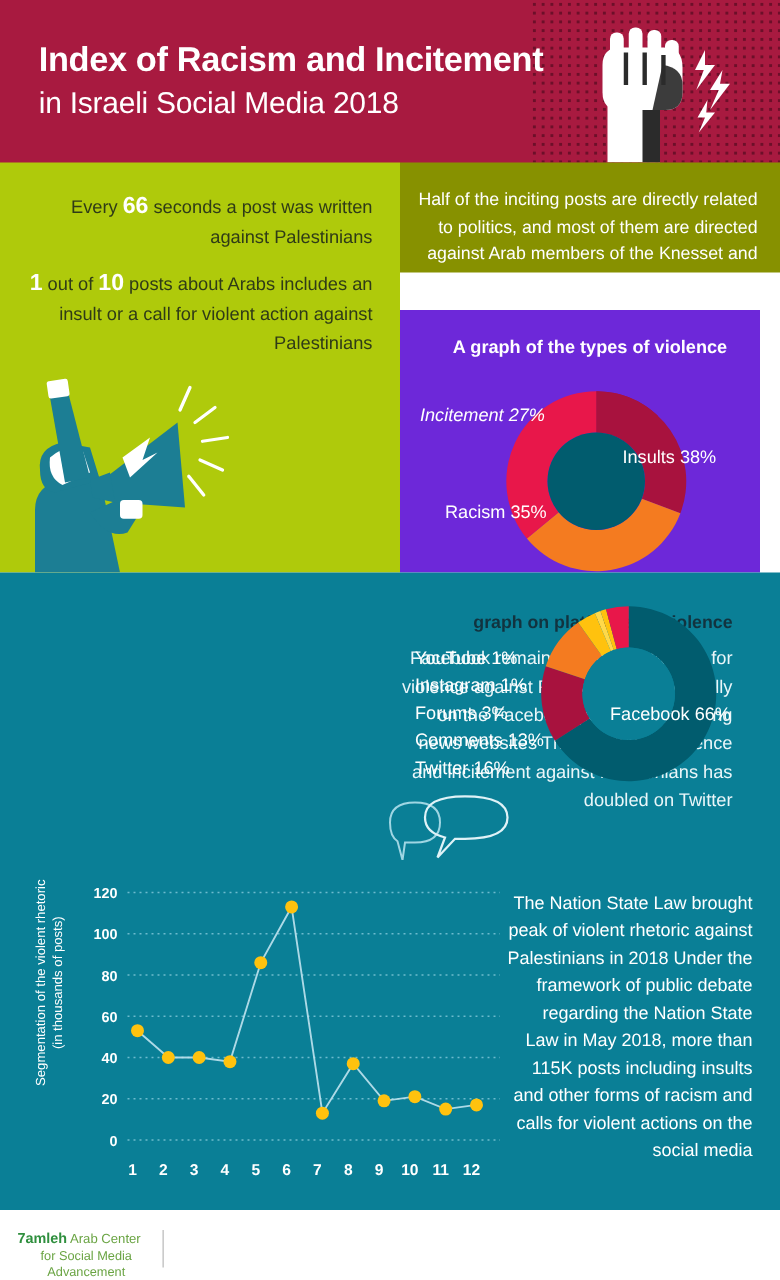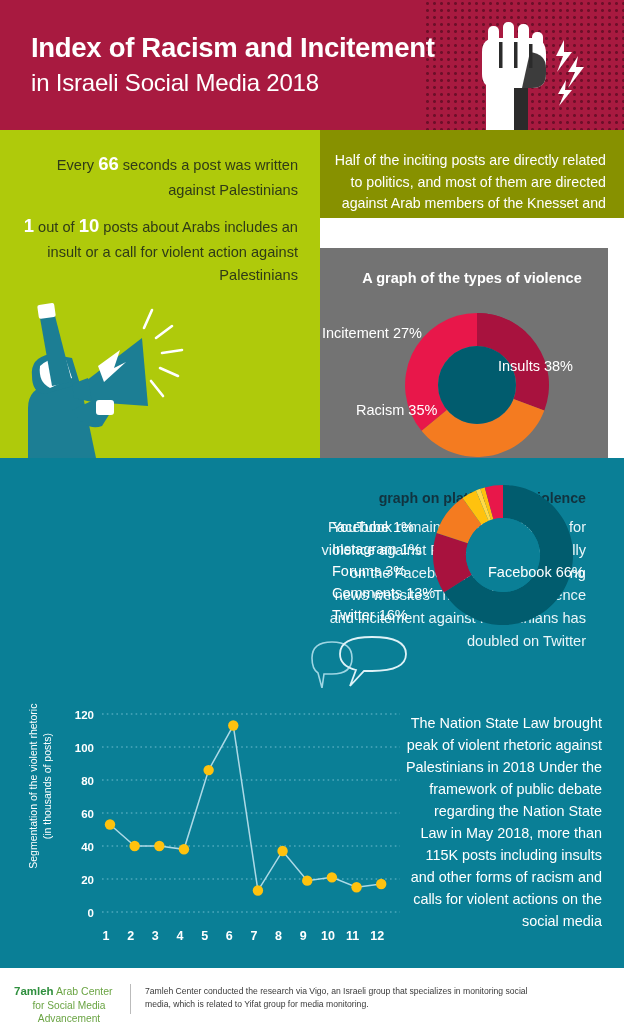--- a/index.html
+++ b/index.html
@@ -53,21 +53,21 @@
     background:#879100;
   }
   .olive-panel .txt{
     position:absolute; right:18px; top:20px; width:272px;
     text-align:right; color:#ffffff; font-size:14.2px; line-height:1.52;
   }
 
   
   .donut1-panel{
     position:absolute; left:320px; top:248px; width:288px; height:210px;
-    background:#737373; overflow:hidden;
+    background:#6d28d9; overflow:hidden;
   }
   .donut1-panel .title{
     position:absolute; left:0; top:22px; width:304px; text-align:center;
     color:#ffffff; font-size:14.5px; font-weight:bold;
   }
   .donut1-wrap{ position:absolute; left:77px; top:55px; width:160px; height:165px; }
   .lbl{ position:absolute; color:#ffffff; font-size:14.5px; white-space:nowrap; }
 
   
   .plat-section{
@@ -204,21 +204,21 @@
         <path d="M 0 -72 A 72 72 0 0 1 67.3 25.6 L 36.5 13.9 A 39 39 0 0 0 0 -39 Z" fill="#A8123E"></path>
 
         <path d="M 67.3 25.6 A 72 72 0 0 1 -55.5 45.8 L -30.1 24.8 A 39 39 0 0 0 36.5 13.9 Z" fill="#F47B20"></path>
 
         <path d="M -55.5 45.8 A 72 72 0 0 1 0 -72 L 0 -39 A 39 39 0 0 0 -30.1 24.8 Z" fill="#E8174A"></path>
         <circle cx="0" cy="0" r="39" fill="#015C6E"></circle>
       </g>
     </svg>
   </div>
   <div class="lbl" style="left:178px; top:110px;">Insults 38%</div>
-  <div class="lbl" style="left:2px; top:77px;">Incitement 27%</div>
+  <div class="lbl" style="left:16px; top:77px;font-style:italic;">Incitement 27%</div>
   <div class="lbl" style="left:36px; top:154px;text-align:right;">Racism 35%</div>
 </div>
 
 <div class="plat-section">
   <div class="heading">graph on platforms of violence</div>
   <div class="body">Facebook remains the main platform for violence against Palestinians Specifically on the Facebook pages of right-wing news websites The number of violence and incitement against Palestinians has doubled on Twitter</div>
   <div class="donut2-wrap">
     <svg width="150" height="150" viewBox="0 0 150 150">
       <g transform="translate(75,75)">
 
@@ -308,14 +308,13 @@
 
 <div class="right-note">The Nation State Law brought peak of violent rhetoric against Palestinians in 2018 Under the framework of public debate regarding the Nation State Law in May 2018, more than 115K posts including insults and other forms of racism and calls for violent actions on the social media</div>
 
 <div class="footer">
   <div class="logo">
     <div class="l1"><b>7amleh</b><span> Arab Center</span></div>
     <div class="l2">for Social Media</div>
     <div class="l2">Advancement</div>
   </div>
   <div class="divider"></div>
-  <div class="disc">7amleh Center conducted the research via Vigo, an Israeli group that specializes in monitoring social media, which is related to Yifat group for media monitoring.</div>
 </div>
 
 </body></html>

